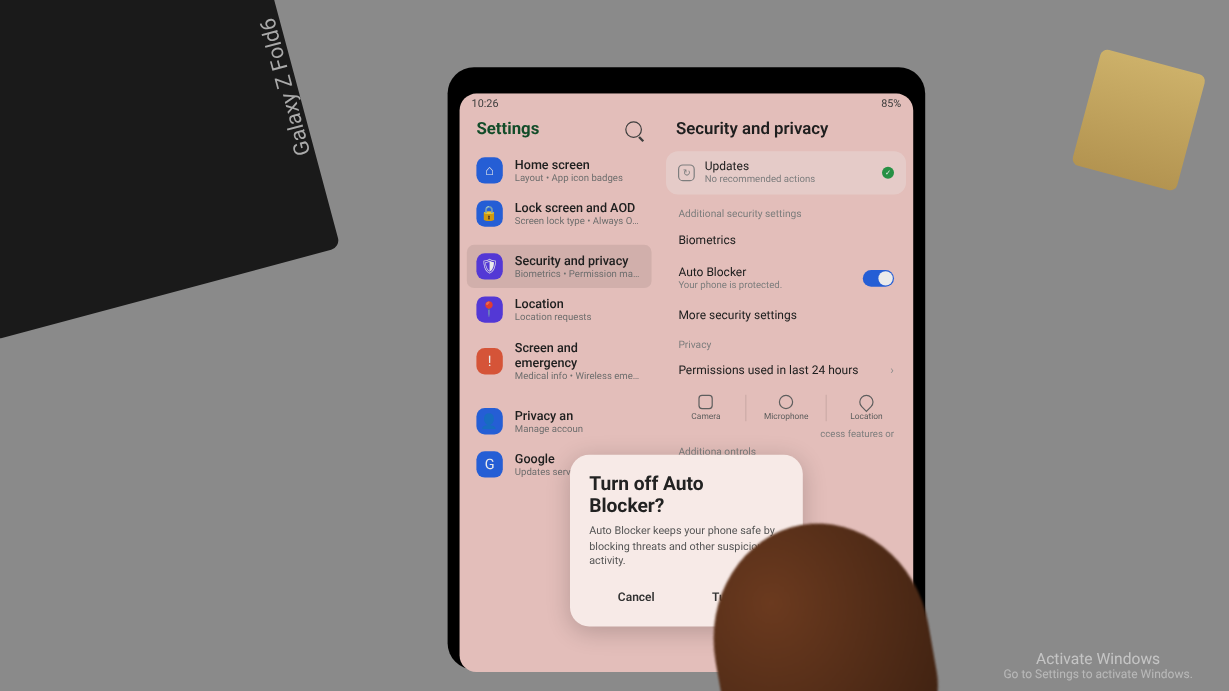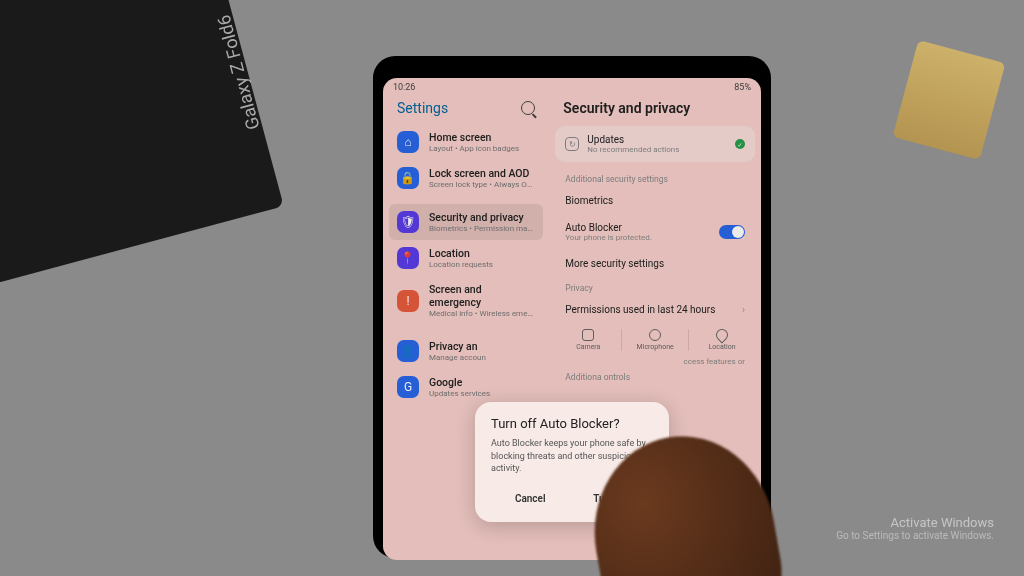--- a/index.html
+++ b/index.html
@@ -78,22 +78,22 @@
     overflow: hidden;
   }
   .panel-header {
     display: flex;
     justify-content: space-between;
     align-items: center;
     padding: 4px 8px 8px;
   }
   .panel-title {
     font-size: 14px;
-    font-weight: 400;
-    color: #0369a1;
+    font-weight: 700;
+    color: #14532d;
   }
   .search-ico {
     width: 14px;
     height: 14px;
     border: 1.5px solid #444;
     border-radius: 50%;
     position: relative;
   }
   .search-ico::after {
     content: '';
@@ -232,22 +232,22 @@
     position: absolute;
     left: 92px;
     bottom: 38px;
     right: 92px;
     background: #f7eae7;
     border-radius: 16px;
     padding: 14px 16px;
     box-shadow: 0 4px 20px rgba(0,0,0,0.2);
   }
   .dialog-title {
-    font-size: 13px;
-    font-weight: 400;
+    font-size: 16px;
+    font-weight: 700;
     color: #222;
     margin-bottom: 6px;
   }
   .dialog-body {
     font-size: 9px;
     color: #555;
     line-height: 1.4;
     margin-bottom: 14px;
   }
   .dialog-actions {
@@ -267,24 +267,24 @@
     width: 180px;
     height: 200px;
     background: radial-gradient(ellipse at 30% 30%, #6b3a1f, #3a1f10);
     border-radius: 50% 50% 30% 30%;
     transform: rotate(-10deg);
     filter: blur(1px);
   }
   .watermark {
     position: absolute;
     right: 30px;
-    bottom: 35px;
+    bottom: 8px;
     color: rgba(255,255,255,0.5);
     font-size: 13px;
-    text-align: right;
+    text-align: center;
   }
   .watermark .line2 { font-size: 10px; opacity: 0.8; }
   .chevron { color:#999; font-size:10px; }
   .small-ico {
     width:14px; height:14px; border:1px solid #888; border-radius:4px;
     display:flex; align-items:center; justify-content:center; font-size:8px; color:#888;
   }
   .desk-toy {
     position: absolute;
     right: 30px;

